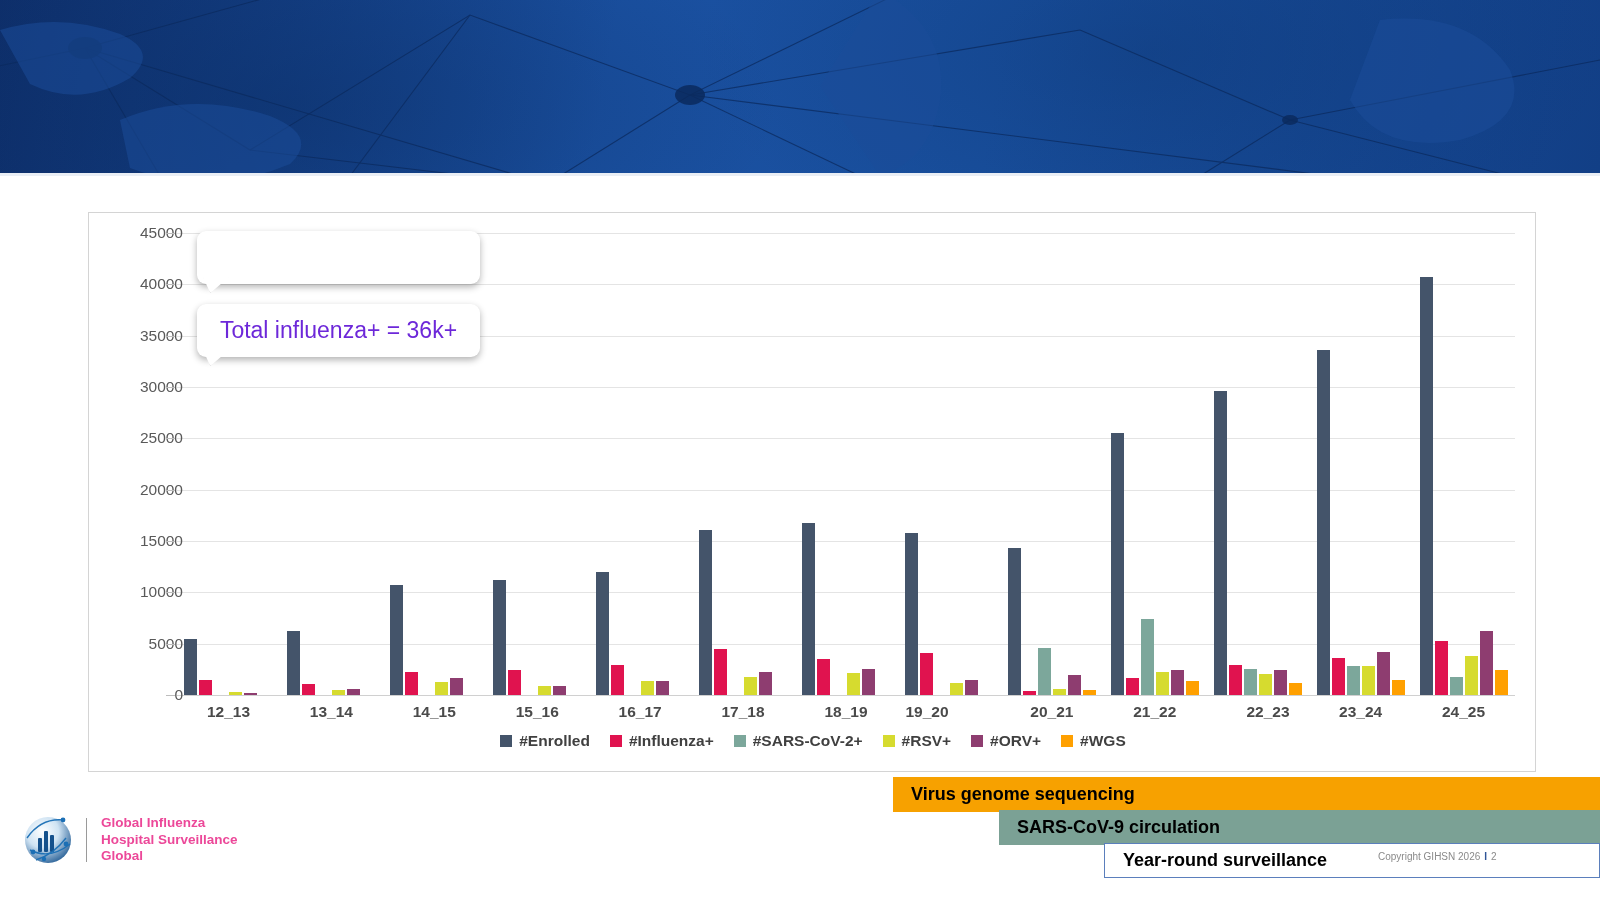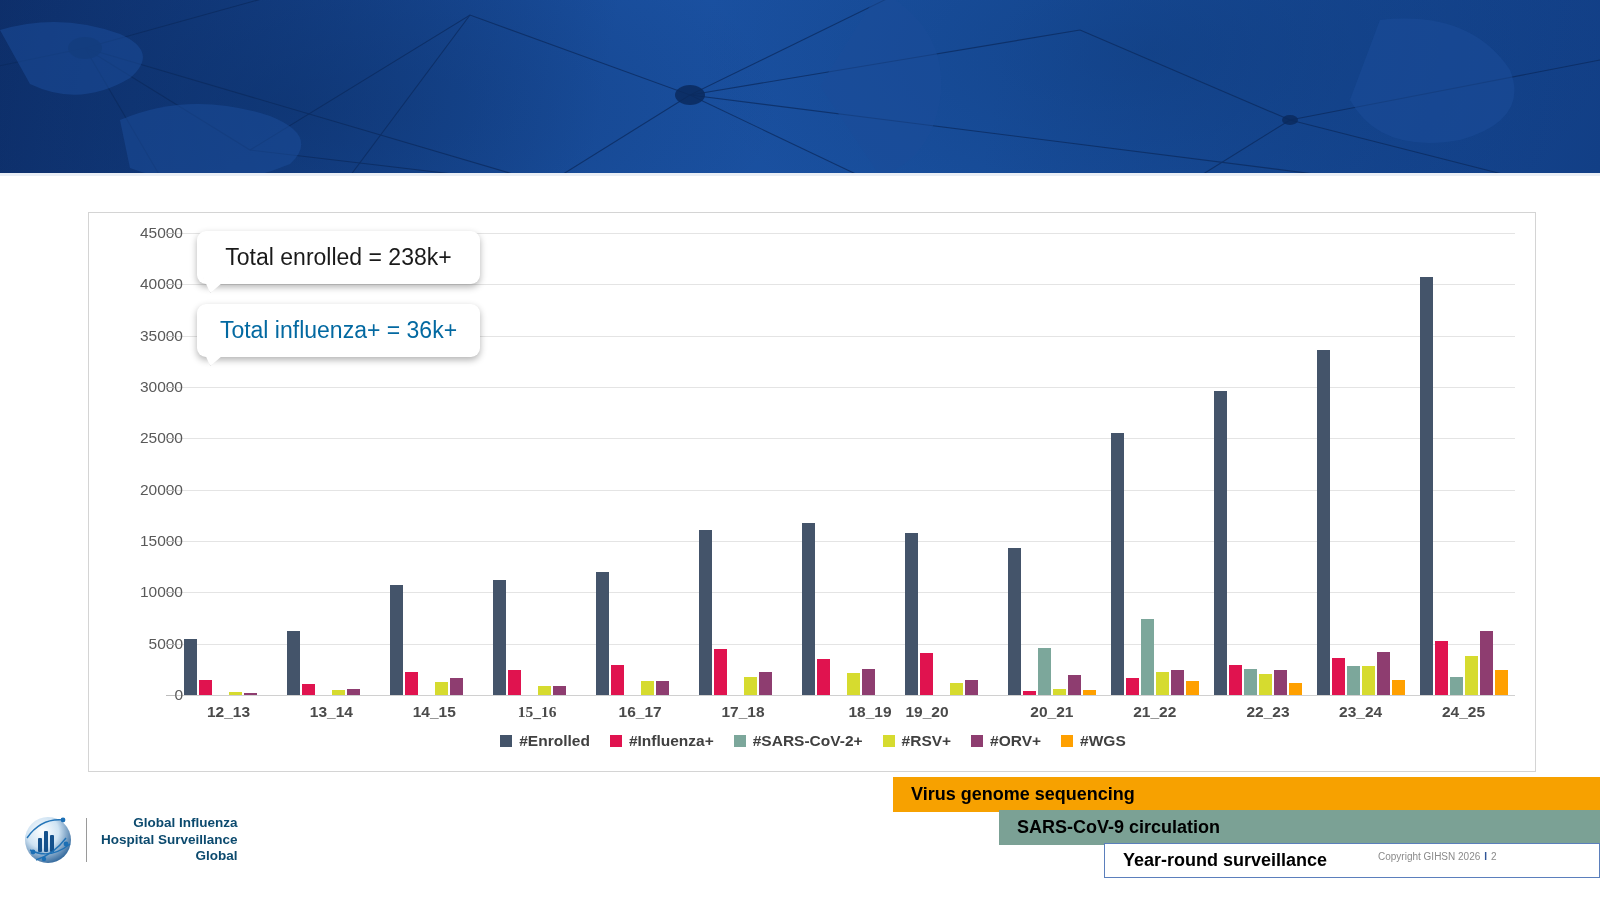--- a/index.html
+++ b/index.html
@@ -85,21 +85,21 @@
     background: #ffffff;
     border-radius: 9px;
     box-shadow: 0 3px 7px rgba(0,0,0,0.30);
     display: flex; align-items: center; justify-content: center;
     font-size: 23px;
   }
   #callout-enrolled {
     left: 197px; top: 231px; width: 283px; height: 53px; color: #1a1a1a;
   }
   #callout-flu {
-    left: 197px; top: 304px; width: 283px; height: 53px; color: #0369a1;
+    left: 197px; top: 304px; width: 283px; height: 53px; color: #6d28d9;
   }
   .callout .tail {
     position: absolute; left: 6px; bottom: -9px;
     width: 26px; height: 16px; background: #ffffff;
     border-bottom-left-radius: 12px;
     box-shadow: 0 3px 6px rgba(0,0,0,0.18);
     clip-path: polygon(0 0, 100% 0, 28% 100%);
   }
 
   
@@ -128,21 +128,21 @@
   
   #footer-logo {
     position: absolute; left: 20px; top: 812px;
     display: flex; align-items: center; gap: 0px;
   }
   #footer-logo .globe { width: 56px; height: 56px; }
   #footer-logo .divider {
     width: 1px; height: 44px; background: #9a9a9a; margin: 0 14px 0 10px;
   }
   #footer-logo .brand {
-    font-size: 13.5px; font-weight: bold; color: #0c4a6e; line-height: 16.5px; text-align: right;
+    font-size: 13.5px; font-weight: bold; color: #ec4899; line-height: 16.5px;
   }
   #copyright {
     position: absolute; left: 1378px; top: 851px;
     font-size: 10px; color: #8a8a8a; white-space: nowrap;
   }
   #copyright .sep { color: #2f5597; font-weight: bold; margin: 0 4px; }
   #copyright .pg { color: #8a8a8a; }
 </style>
 </head>
 <body>
@@ -214,42 +214,42 @@
         <div class="bar" title="#RSV+ 14_15: 1250" style="left: 52.4615px; height: 12.8333px; background: rgb(214, 219, 47);"></div>
         <div class="bar" title="#ORV+ 14_15: 1650" style="left: 67.4615px; height: 16.94px; background: rgb(142, 61, 112);"></div>
       </div>
       <div class="xlabel" style="left: 202.308px;">14_15</div>
       <div class="group" style="left: 308.769px; width: 102.923px;">
         <div class="bar" title="#Enrolled 15_16: 11200" style="left: 7.46154px; height: 114.987px; background: rgb(68, 84, 106);"></div>
         <div class="bar" title="#Influenza+ 15_16: 2450" style="left: 22.4615px; height: 25.1533px; background: rgb(224, 19, 79);"></div>
         <div class="bar" title="#RSV+ 15_16: 850" style="left: 52.4615px; height: 8.72667px; background: rgb(214, 219, 47);"></div>
         <div class="bar" title="#ORV+ 15_16: 900" style="left: 67.4615px; height: 9.24px; background: rgb(142, 61, 112);"></div>
       </div>
-      <div class="xlabel" style="left: 305.231px; font-family: Liberation Serif, serif;">15_16</div>
+      <div class="xlabel" style="left: 305.231px;">15_16</div>
       <div class="group" style="left: 411.692px; width: 102.923px;">
         <div class="bar" title="#Enrolled 16_17: 12000" style="left: 7.46154px; height: 123.2px; background: rgb(68, 84, 106);"></div>
         <div class="bar" title="#Influenza+ 16_17: 2950" style="left: 22.4615px; height: 30.2867px; background: rgb(224, 19, 79);"></div>
         <div class="bar" title="#RSV+ 16_17: 1350" style="left: 52.4615px; height: 13.86px; background: rgb(214, 219, 47);"></div>
         <div class="bar" title="#ORV+ 16_17: 1400" style="left: 67.4615px; height: 14.3733px; background: rgb(142, 61, 112);"></div>
       </div>
       <div class="xlabel" style="left: 408.154px;">16_17</div>
       <div class="group" style="left: 514.615px; width: 102.923px;">
         <div class="bar" title="#Enrolled 17_18: 16100" style="left: 7.46154px; height: 165.293px; background: rgb(68, 84, 106);"></div>
         <div class="bar" title="#Influenza+ 17_18: 4450" style="left: 22.4615px; height: 45.6867px; background: rgb(224, 19, 79);"></div>
         <div class="bar" title="#RSV+ 17_18: 1750" style="left: 52.4615px; height: 17.9667px; background: rgb(214, 219, 47);"></div>
         <div class="bar" title="#ORV+ 17_18: 2200" style="left: 67.4615px; height: 22.5867px; background: rgb(142, 61, 112);"></div>
       </div>
       <div class="xlabel" style="left: 511.077px;">17_18</div>
       <div class="group" style="left: 617.538px; width: 102.923px;">
         <div class="bar" title="#Enrolled 18_19: 16800" style="left: 7.46154px; height: 172.48px; background: rgb(68, 84, 106);"></div>
         <div class="bar" title="#Influenza+ 18_19: 3500" style="left: 22.4615px; height: 35.9333px; background: rgb(224, 19, 79);"></div>
         <div class="bar" title="#RSV+ 18_19: 2150" style="left: 52.4615px; height: 22.0733px; background: rgb(214, 219, 47);"></div>
         <div class="bar" title="#ORV+ 18_19: 2500" style="left: 67.4615px; height: 25.6667px; background: rgb(142, 61, 112);"></div>
       </div>
-      <div class="xlabel" style="left: 638px;">18_19</div>
+      <div class="xlabel" style="left: 614px;">18_19</div>
       <div class="group" style="left: 720.462px; width: 102.923px;">
         <div class="bar" title="#Enrolled 19_20: 15800" style="left: 7.46154px; height: 162.213px; background: rgb(68, 84, 106);"></div>
         <div class="bar" title="#Influenza+ 19_20: 4100" style="left: 22.4615px; height: 42.0933px; background: rgb(224, 19, 79);"></div>
         <div class="bar" title="#RSV+ 19_20: 1150" style="left: 52.4615px; height: 11.8067px; background: rgb(214, 219, 47);"></div>
         <div class="bar" title="#ORV+ 19_20: 1500" style="left: 67.4615px; height: 15.4px; background: rgb(142, 61, 112);"></div>
       </div>
       <div class="xlabel" style="left: 695px;">19_20</div>
       <div class="group" style="left: 823.385px; width: 102.923px;">
         <div class="bar" title="#Enrolled 20_21: 14350" style="left: 7.46154px; height: 147.327px; background: rgb(68, 84, 106);"></div>
         <div class="bar" title="#Influenza+ 20_21: 350" style="left: 22.4615px; height: 3.59333px; background: rgb(224, 19, 79);"></div>
@@ -339,21 +339,20 @@
     <div class="ystub" style="top: 174px; left: 77px;"></div>
     <div class="ytick" style="top: 122.667px;">35000</div>
     <div class="ystub" style="top: 122.667px; left: 77px;"></div>
     <div class="ytick" style="top: 71.3333px;">40000</div>
     <div class="ystub" style="top: 71.3333px; left: 77px;"></div>
     <div class="ytick" style="top: 20px;">45000</div>
     <div class="ystub" style="top: 20px; left: 77px;"></div>
   </div>
 
 <div class="callout" id="callout-enrolled">
-  <span>Total enrolled = 238k+</span>
   <span class="tail"></span>
 </div>
 <div class="callout" id="callout-flu">
   <span>Total influenza+ = 36k+</span>
   <span class="tail"></span>
 </div>
 
 <div class="banner" id="banner-wgs">
   <span>Virus genome sequencing</span>
 </div>

